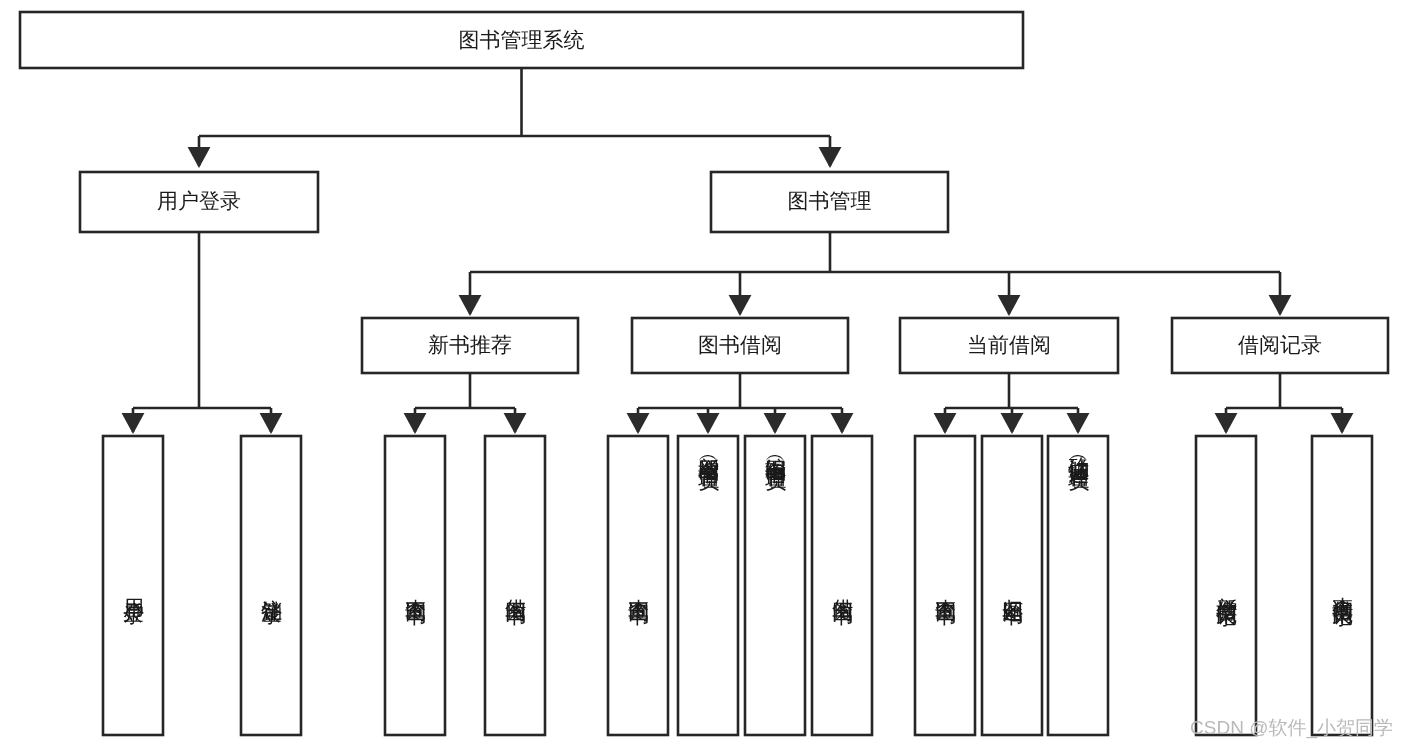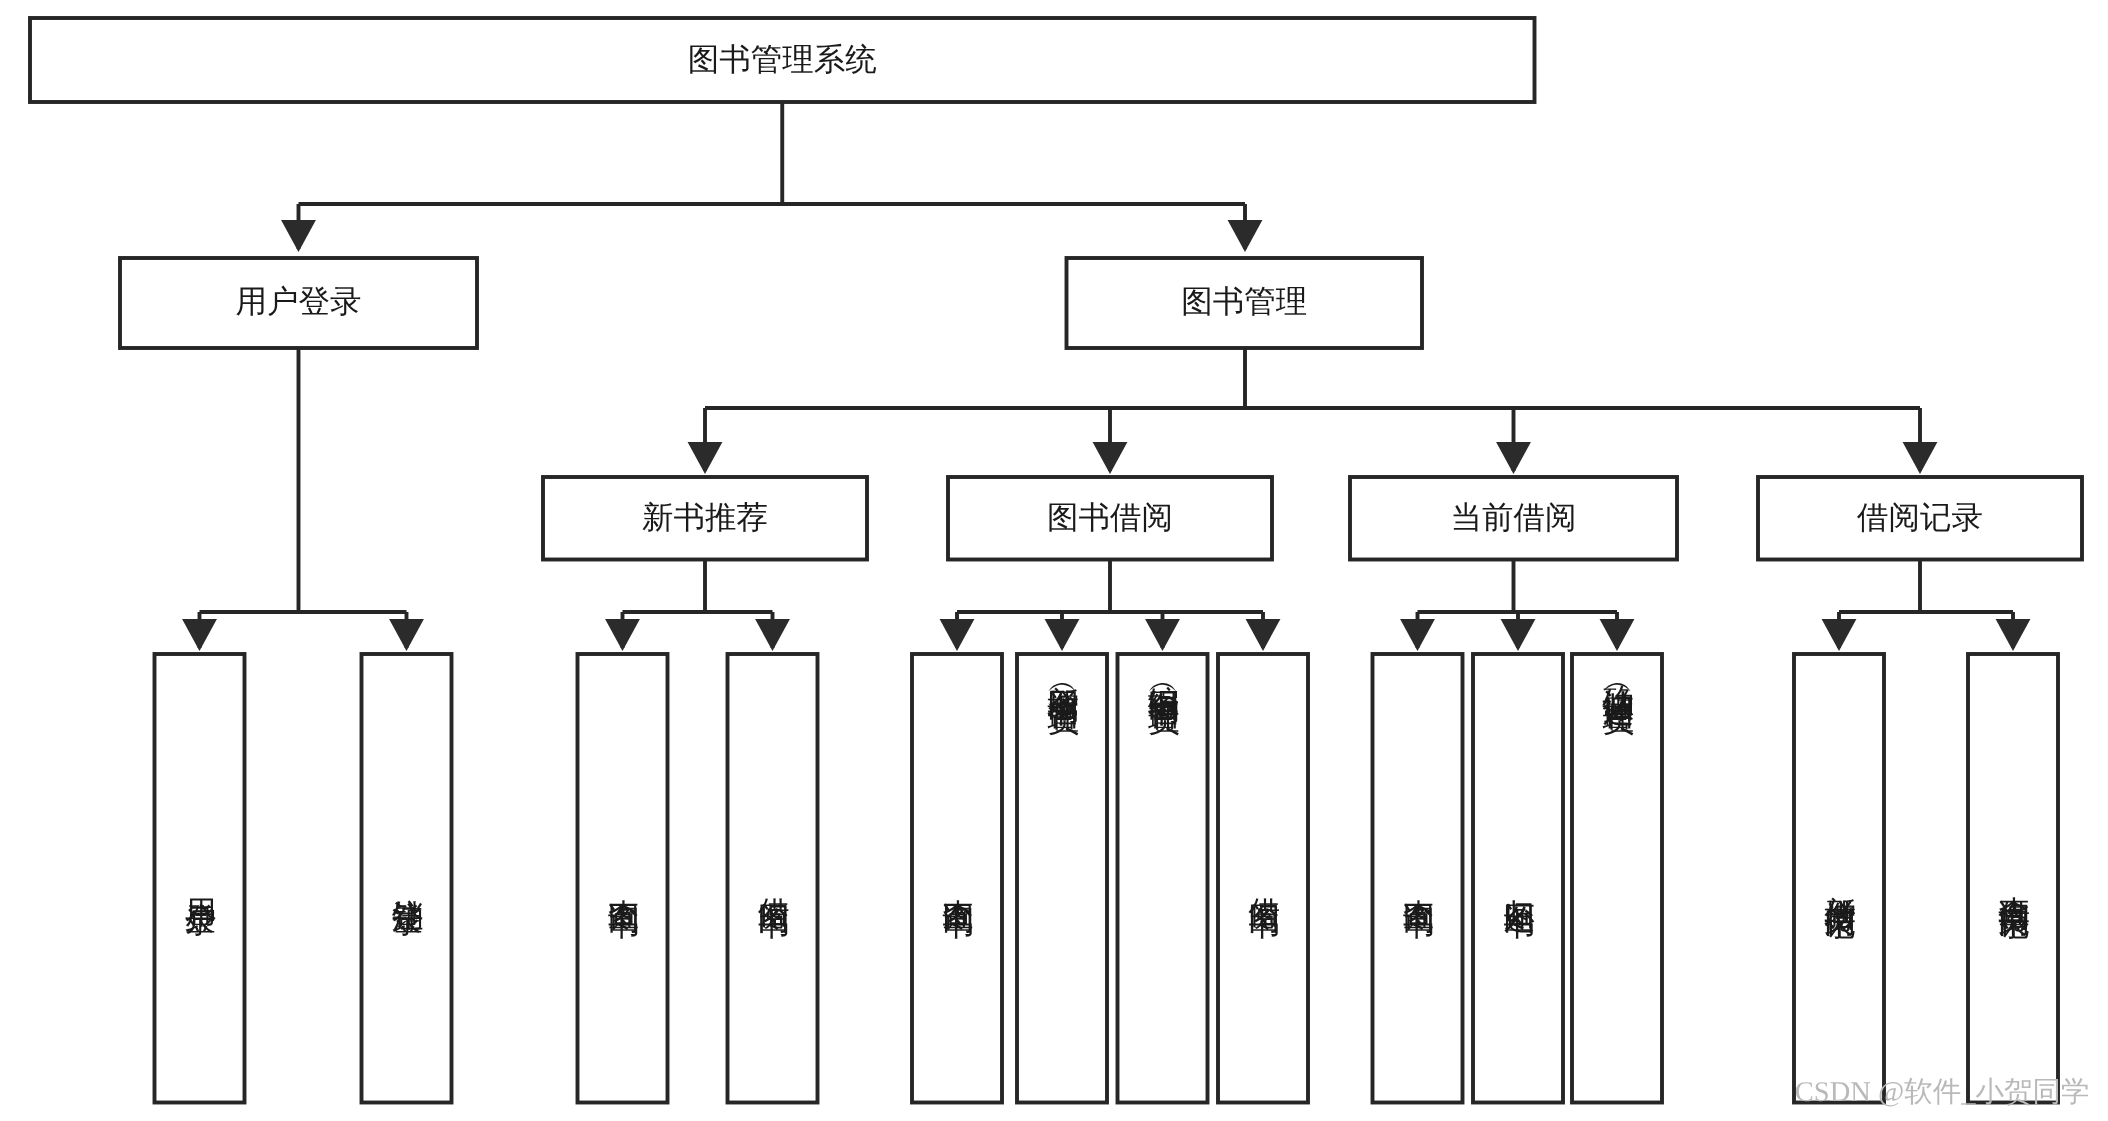--- a/index.html
+++ b/index.html
@@ -56,21 +56,21 @@
     font-size: 21px;
     line-height: 1.12;
     color: #1a1a1a;
     letter-spacing: 2px;
     white-space: nowrap;
   }
   .watermark {
     position: absolute;
     right: 12px;
     bottom: 6px;
-    font-family: Liberation Serif, serif;
+    font-family: Liberation Sans, sans-serif;
     font-size: 19px;
     color: #b9b9b9;
     white-space: nowrap;
     pointer-events: none;
   }
 </style>
 </head>
 <body>
 
 <svg id="diagram" viewBox="0 0 1405 747">

